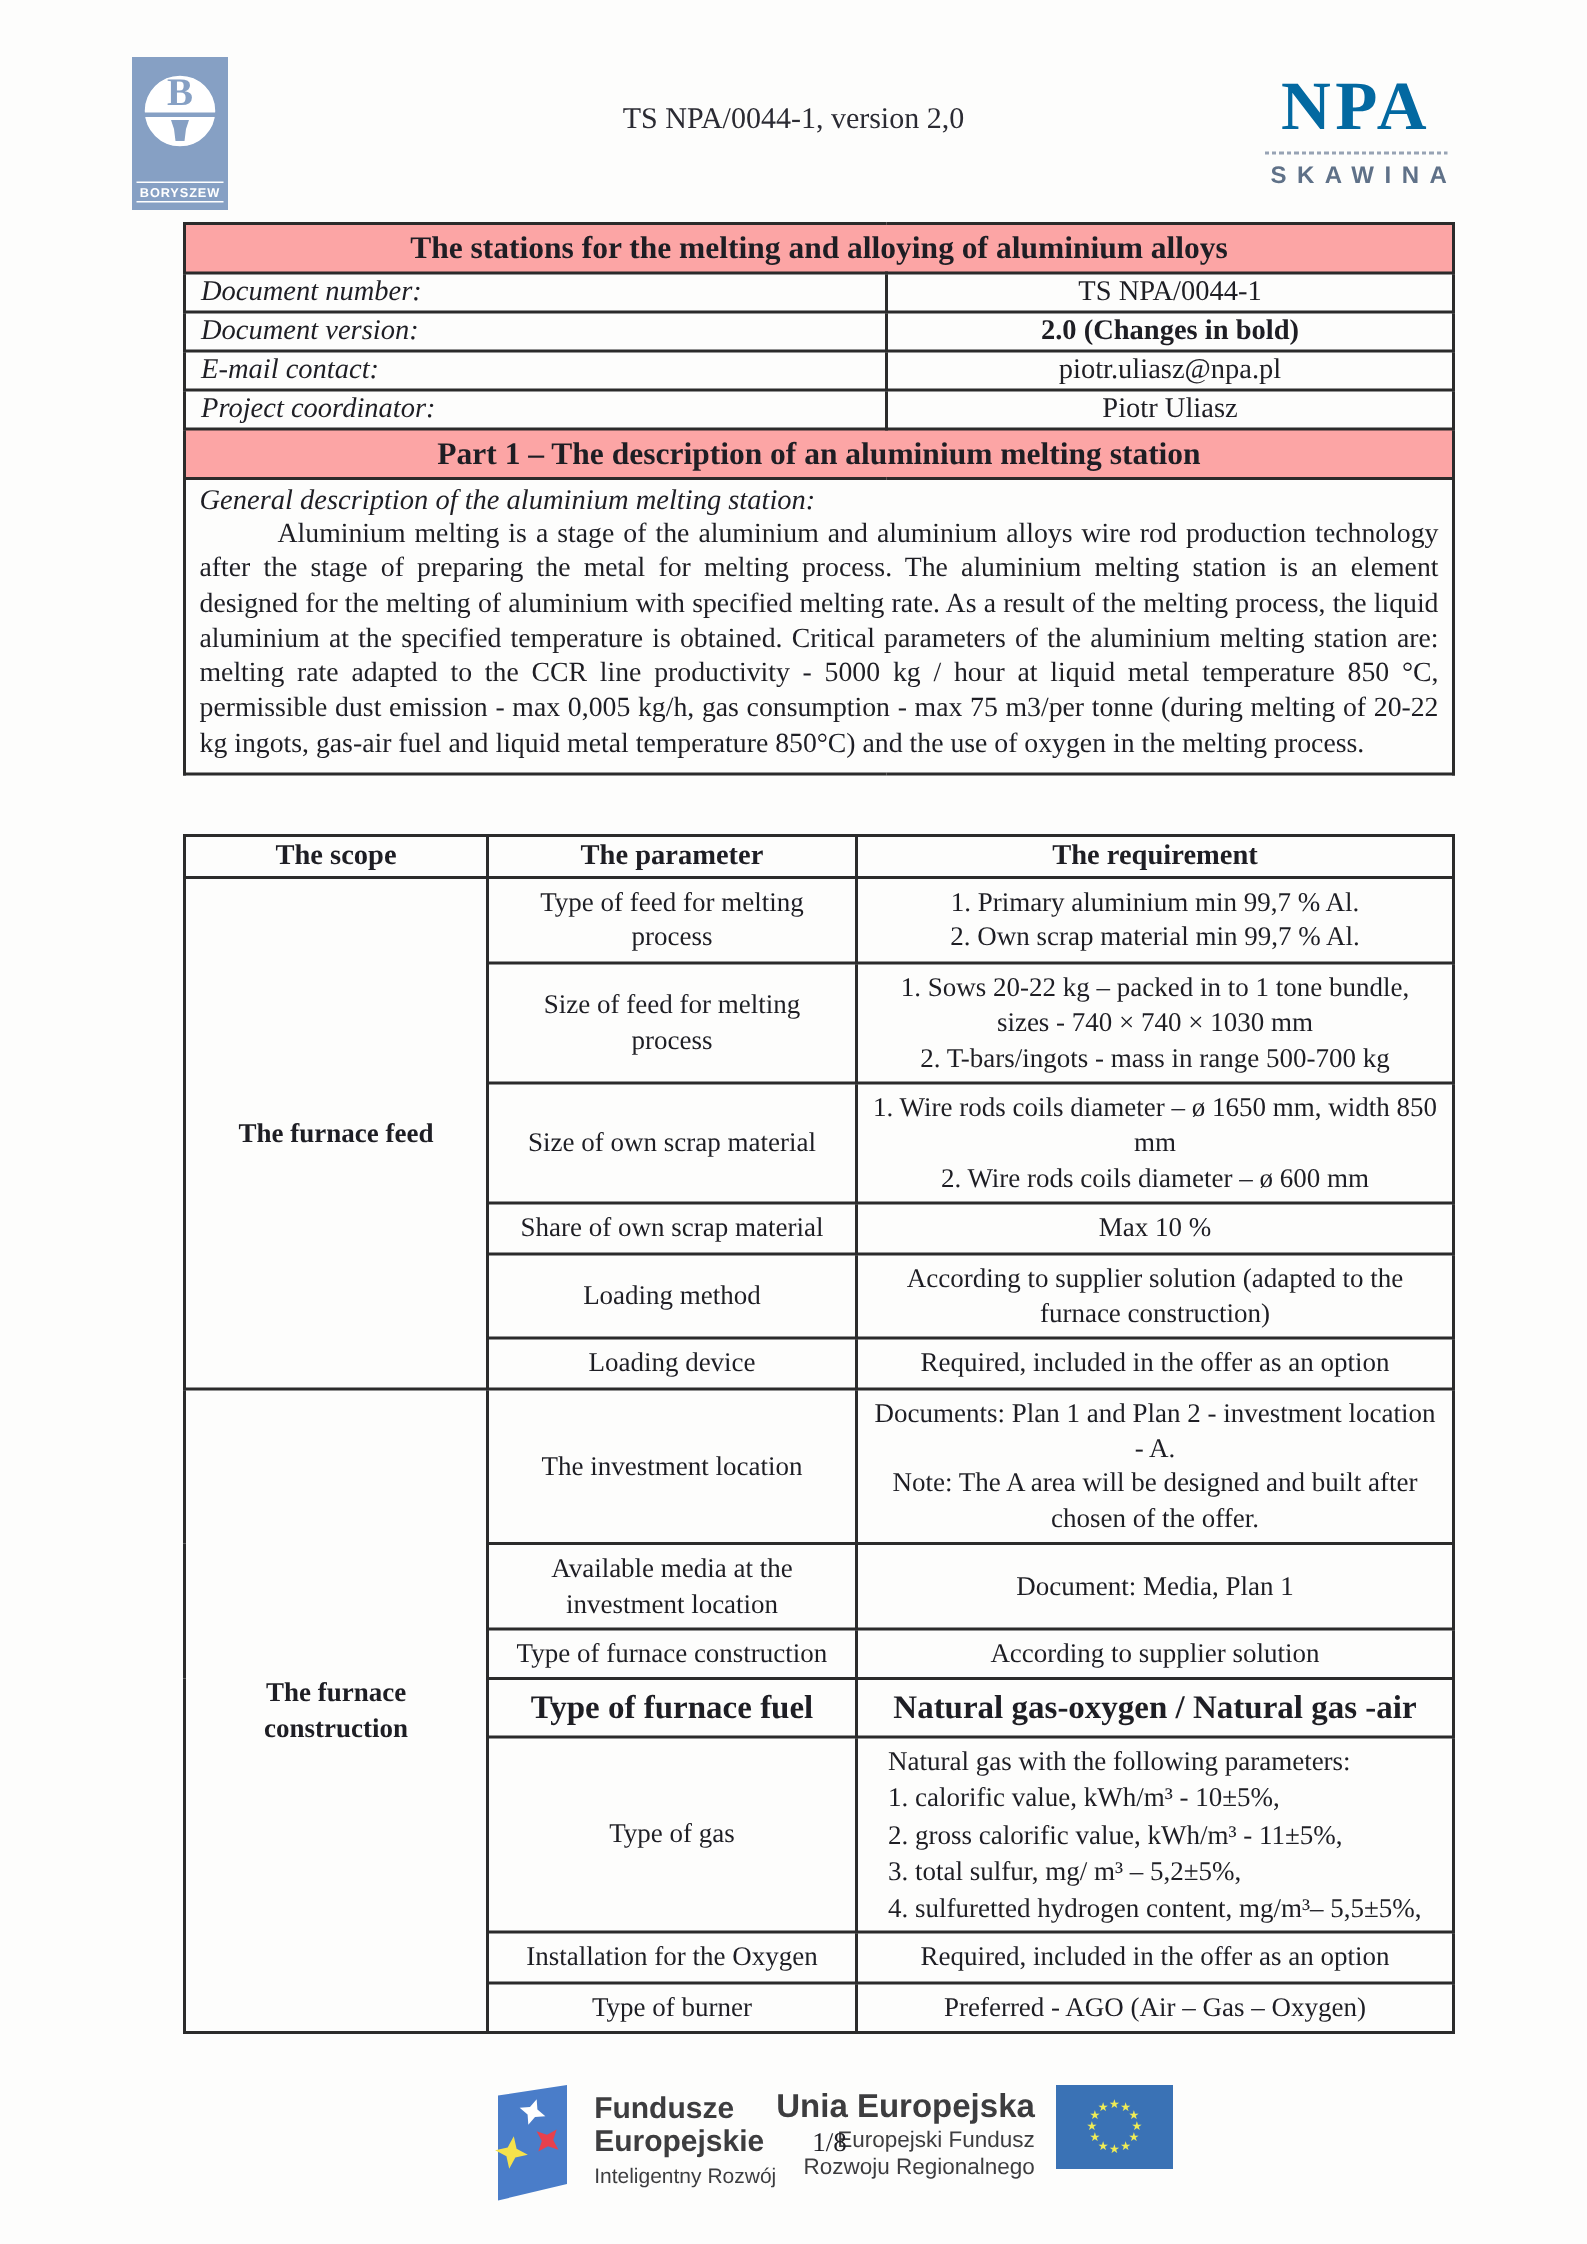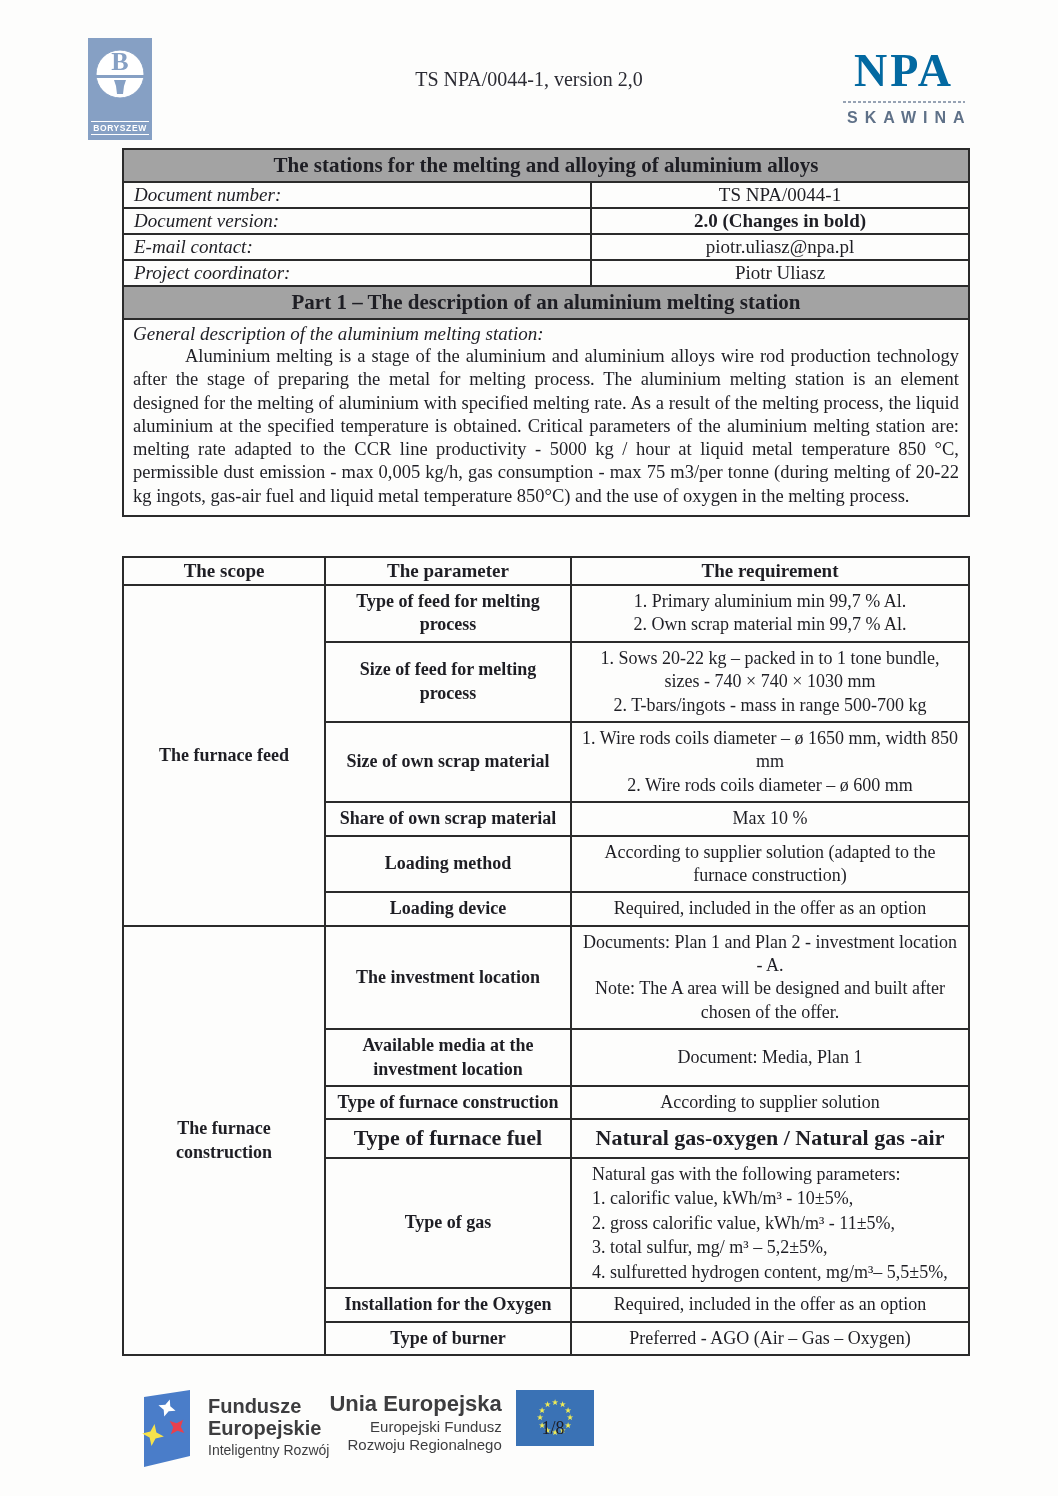--- a/index.html
+++ b/index.html
@@ -52,21 +52,21 @@
     font-size: 16px; letter-spacing: 7px; color: #5f7188;
     padding-left: 5px;
   }
 
   
   table { border-collapse: collapse; table-layout: fixed; }
   .info-table {
     position: absolute; left: 122px; top: 148px; width: 846px;
   }
   .info-table td { border: 2px solid #2b2b2b; }
-  .cell-gray { background: #a3a3a3; }
+  .cell-gray { background: #fca5a5; }
   .doc-title-cell, .part-cell {
     text-align: center; font-weight: bold; font-size: 21px;
     padding: 3px 4px;
   }
   .info-label {
     font-style: italic; font-size: 19px; padding: 1px 10px;
   }
   .info-value {
     text-align: center; font-size: 19px; padding: 1px 6px;
   }
@@ -86,34 +86,34 @@
     border: 2px solid #2b2b2b; font-size: 18px; vertical-align: middle;
   }
   .main-table th {
     font-size: 19px; font-weight: bold; padding: 2px 4px; text-align: center;
   }
   .scope-cell {
     text-align: center; font-weight: bold; font-size: 19px;
     padding: 4px 8px; line-height: 1.35;
   }
   .param-cell {
-    text-align: center; padding: 4px 10px; line-height: 1.3; font-weight: bold;
+    text-align: center; padding: 4px 10px; line-height: 1.3;
   }
   .param-cell.bold, .req-cell.bold { font-weight: bold; font-size: 22px; }
   .req-cell {
     text-align: center; padding: 4px 10px; line-height: 1.3;
     white-space: pre-line;
   }
   .req-cell.left { text-align: left; line-height: 1.36; padding: 3px 20px; }
 
   
   .footer {
     position: absolute; left: 136px; right: 88px; top: 1390px; height: 86px;
     font-family: "Liberation Sans", sans-serif;
-    display: flex; justify-content: flex-start; align-items: flex-start;
+    display: flex; justify-content: center; align-items: flex-start;
   }
   .fundusze-logo { display: flex; align-items: flex-start; gap: 12px; }
   .fundusze-text { padding-top: 6px; color: #3d3d3f; }
   .fundusze-title {
     font-weight: bold; font-size: 20px; line-height: 1.08; white-space: pre-line;
   }
   .fundusze-subtitle { font-size: 14px; margin-top: 3px; }
   .page-number {
     position: absolute; left: 0; right: 0; top: 28px; text-align: center;
     font-family: "Liberation Serif", serif; font-size: 18px;

